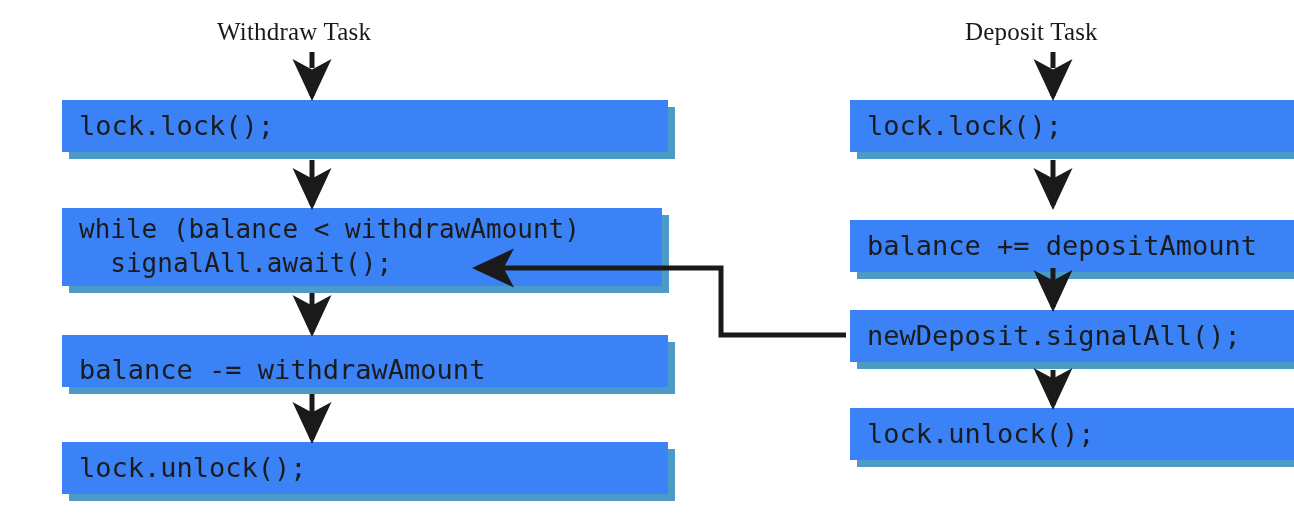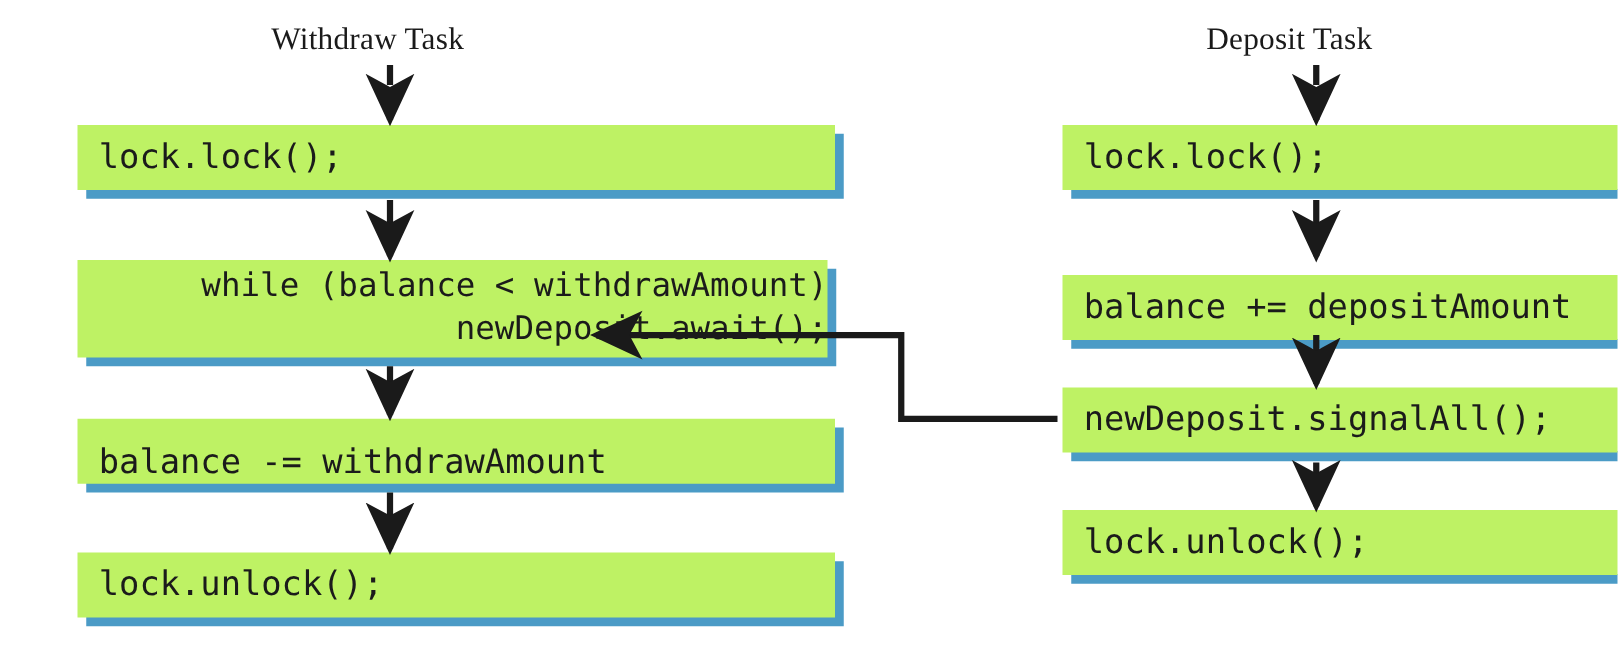--- a/index.html
+++ b/index.html
@@ -23,21 +23,21 @@
     position: absolute;
     font-family: "Liberation Serif", "DejaVu Serif", serif;
     font-size: 25px;
     color: #1a1a1a;
     white-space: nowrap;
     letter-spacing: 0.2px;
   }
   
   .code-box {
     position: absolute;
-    background: #bef264;
+    background: #3b82f6;
     box-shadow: 7px 7px 0 0 #4b9bc6;
     box-sizing: border-box;
     display: flex;
     flex-direction: column;
     justify-content: center;
   }
   .code-line {
     font-family: "DejaVu Sans Mono", "Liberation Mono", monospace;
     font-size: 27px;
     line-height: 1.30;
@@ -64,23 +64,23 @@
 <div id="canvas">
 
   <div class="task-title" style="left:177px; top:18px;">Withdraw Task</div>
 
   <div class="task-title" style="left:925px; top:18px;text-align:center;">Deposit Task</div>
 
   <div class="code-box" style="left:22px; top:100px; width:606px; height:52px;">
     <div class="code-line">lock.lock();</div>
   </div>
 
-  <div class="code-box two-line" style="left:22px; top:208px; width:600px; height:78px;text-align:right;">
+  <div class="code-box two-line" style="left:22px; top:208px; width:600px; height:78px;">
     <div class="code-line">while (balance &lt; withdrawAmount)</div>
-    <div class="code-line">  newDeposit.await();</div>
+    <div class="code-line">  signalAll.await();</div>
   </div>
 
   <div class="code-box" style="left:22px; top:335px; width:606px; height:52px;justify-content:flex-end;">
     <div class="code-line">balance -= withdrawAmount</div>
   </div>
 
   <div class="code-box" style="left:22px; top:442px; width:606px; height:52px;">
     <div class="code-line">lock.unlock();</div>
   </div>
 

